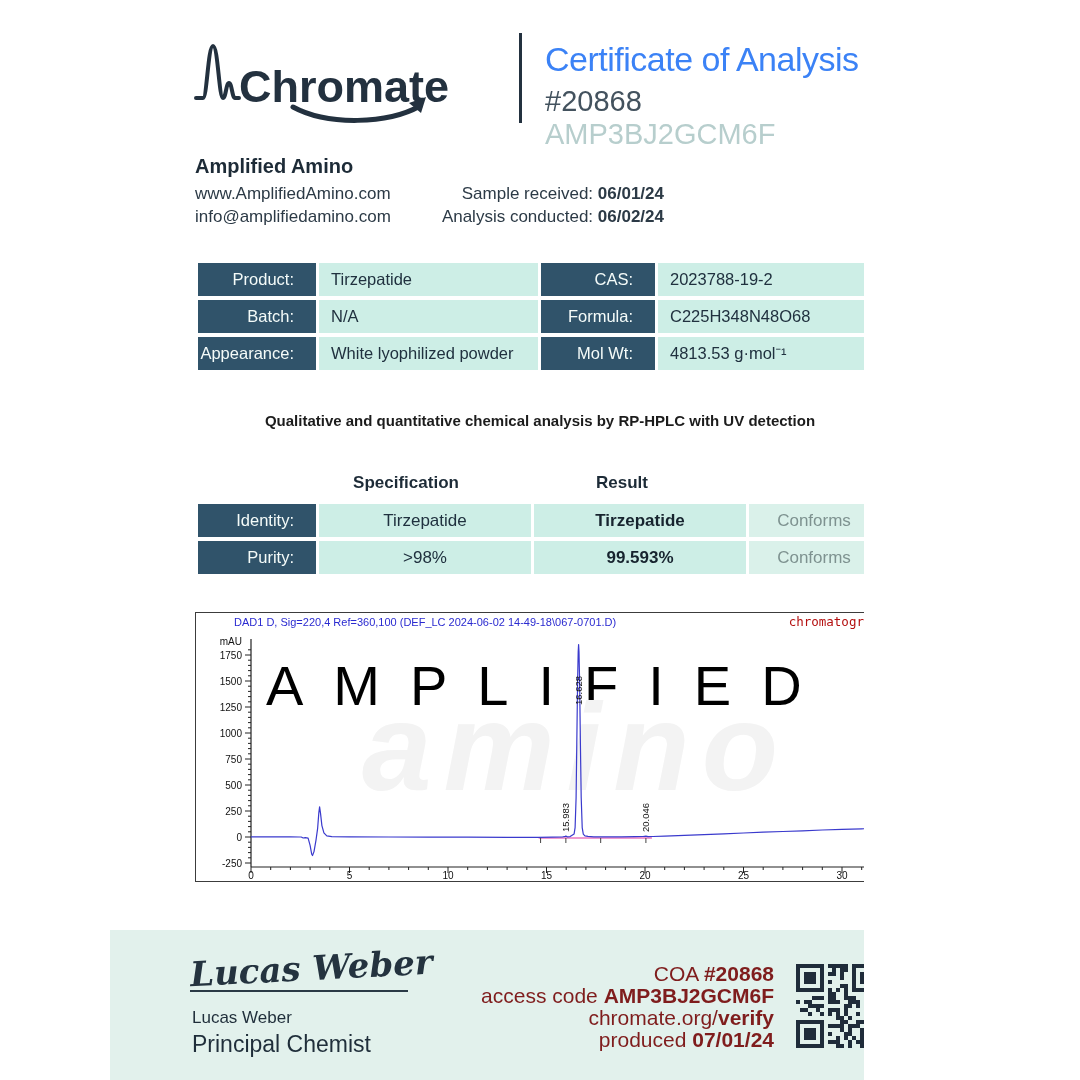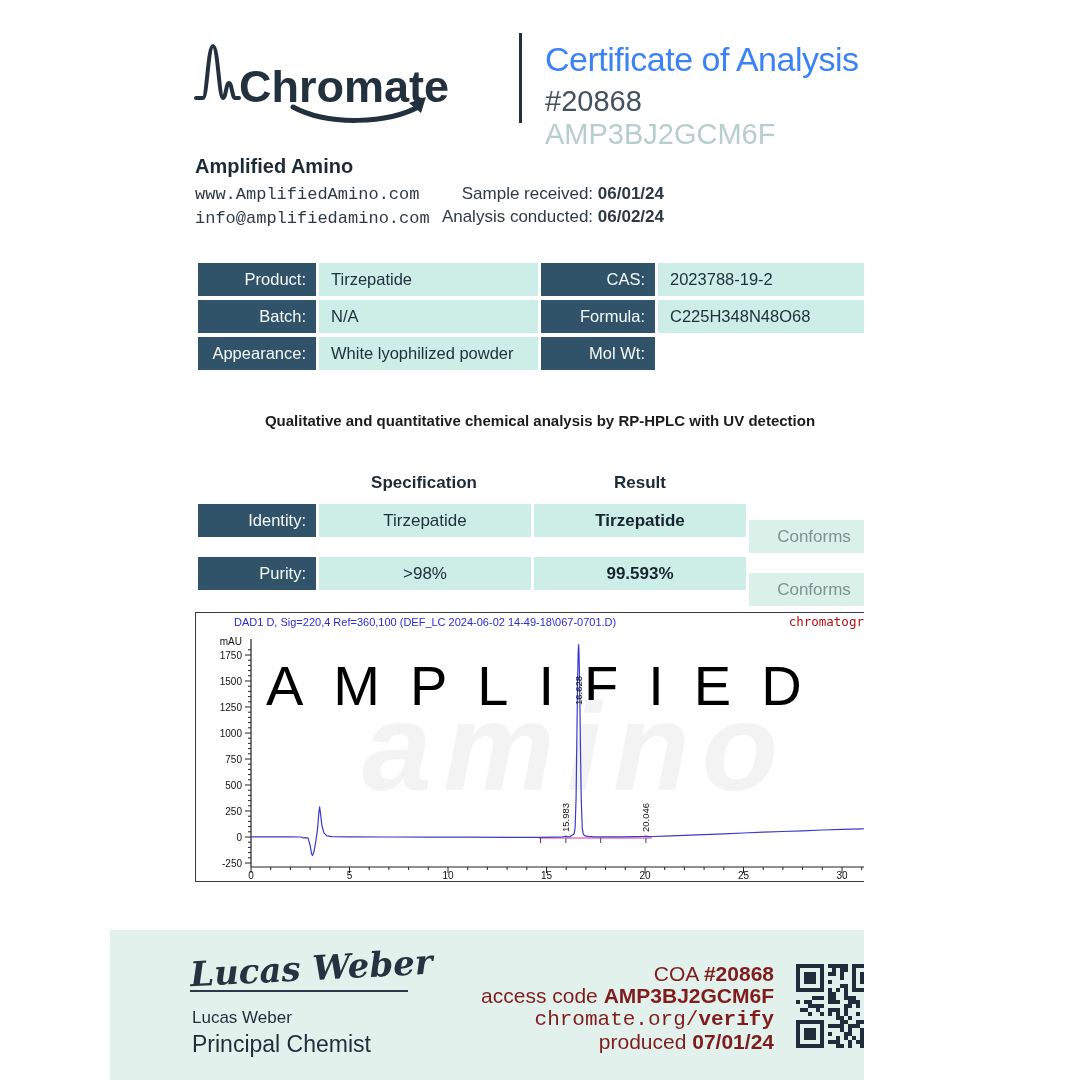--- a/index.html
+++ b/index.html
@@ -18,38 +18,38 @@
   
   .company{position:absolute;left:195px;top:155px;line-height:23px;}
   .company .name{font-size:20px;font-weight:bold;color:#1d2b37;margin-bottom:4px;}
   .company .line{font-size:17px;color:#2c3a46;}
   .dates{position:absolute;right:200px;top:182px;text-align:right;font-size:17px;line-height:23px;color:#2c3a46;}
 
   
   .ptable{position:absolute;left:198px;top:263px;display:grid;
           grid-template-columns:118px 219px 114px 220px;column-gap:3px;row-gap:4px;}
   .cell{height:33px;line-height:33px;font-size:16.5px;}
-  .lbl{background:#30536a;color:#f4fbf9;text-align:right;padding-right:10px;}
+  .lbl{background:#30536a;color:#f4fbf9;text-align:right;padding-right:22px;}
   .val{background:#cdeee6;color:#20313f;padding-left:12px;}
 
   
   .method{position:absolute;left:95px;top:412px;width:890px;text-align:center;
           font-size:15px;font-weight:bold;color:#1c1c1c;}
 
   
-  .spec-headers{position:absolute;left:198px;top:473px;width:680px;height:22px;}
+  .spec-headers{position:absolute;left:180px;top:473px;width:680px;height:22px;}
   .spec-h{position:absolute;font-size:17px;font-weight:bold;color:#1d2b37;text-align:center;}
   .spec-h.spec{left:120px;width:212px;}
   .spec-h.result{left:336px;width:212px;}
   .stable{position:absolute;left:198px;top:504px;display:grid;
           grid-template-columns:118px 212px 212px 130px;column-gap:3px;row-gap:4px;}
   .scell{height:33px;line-height:33px;font-size:17px;text-align:center;}
   .s-spec{background:#cdeee6;color:#20313f;}
   .s-res{background:#cdeee6;color:#17242f;font-weight:bold;}
-  .s-status{background:#daf1ea;color:#7e9290;margin-top:16px;}
+  .s-status{background:#daf1ea;color:#7e9290;}
 
   
   .chart{position:absolute;left:195px;top:612px;width:690px;height:270px;
          background:#ffffff;border:1px solid #3c3c3c;box-sizing:border-box;overflow:hidden;}
   .wm1{position:absolute;left:70px;top:40px;width:560px;text-align:center;
        font-size:56px;color:#000000;letter-spacing:30px;white-space:nowrap;}
   .wm2{position:absolute;left:130px;top:62px;width:500px;text-align:center;
        font-size:125px;font-weight:bold;color:#f3f3f3;letter-spacing:12px;white-space:nowrap;font-style:italic;}
   .chart-title-left{position:absolute;left:38px;top:3px;font-size:11px;color:#2a2ad0;}
   .chart-title-right{position:absolute;right:5px;top:1px;font-size:12.5px;color:#b40f0f;
@@ -60,21 +60,21 @@
   .footer{position:absolute;left:110px;top:930px;width:860px;height:150px;background:#e2f1ec;}
   .sig-wrap{position:absolute;left:80px;top:18px;width:218px;border-bottom:2px solid #2a3a46;
             padding-bottom:2px;}
   .sig{font-family:"DejaVu Serif",serif;font-style:italic;font-weight:bold;font-size:34px;
        color:#24333f;transform:rotate(-3deg);display:inline-block;white-space:nowrap;}
   .sig-name{position:absolute;left:82px;top:78px;font-size:17px;color:#1f2e3a;}
   .sig-title{position:absolute;left:82px;top:101px;font-size:23px;color:#1f2e3a;}
   .verify-block{position:absolute;right:196px;top:33px;text-align:right;
                 font-size:21px;line-height:22px;color:#7f1d1d;}
   .qr{position:absolute;right:85px;top:29px;width:94px;height:94px;}
-  a.plain{color:inherit;text-decoration:none;font-family:Liberation Mono, monospace;}
+  a.plain{color:inherit;text-decoration:none;}
 </style>
 </head>
 <body>
 
 <div id="page">
 
   <div class="logo">
     <svg width="260" height="92" viewBox="0 0 260 92">
       <path d="M3,64 L10,64 C14,64 15,12 20,12 C25,12 26,64 30,64 C33,64 33,49 36,49 C39,49 39,64 42,64 L46,64" fill="none" stroke="#23313f" stroke-width="4" stroke-linecap="round"></path>
       <text x="46" y="68" font-size="45" font-weight="bold" fill="#23313f" font-family="&quot;Liberation Sans&quot;,sans-serif">Chromate</text>
@@ -114,20 +114,21 @@
     <div class="cell val">2023788-19-2</div>
 
     <div class="cell lbl">Batch:</div>
     <div class="cell val">N/A</div>
     <div class="cell lbl">Formula:</div>
     <div class="cell val">C225H348N48O68</div>
 
     <div class="cell lbl">Appearance:</div>
     <div class="cell val">White lyophilized powder</div>
     <div class="cell lbl">Mol Wt:</div>
+    <div class="cell val">4813.53 g·mol⁻¹</div>
   </div>
 
   <div class="method">Qualitative and quantitative chemical analysis by RP-HPLC with UV detection</div>
 
   <div class="spec-headers">
     <div class="spec-h spec">Specification</div>
     <div class="spec-h result">Result</div>
   </div>
   <div class="stable">
     <div class="cell lbl">Identity:</div>

